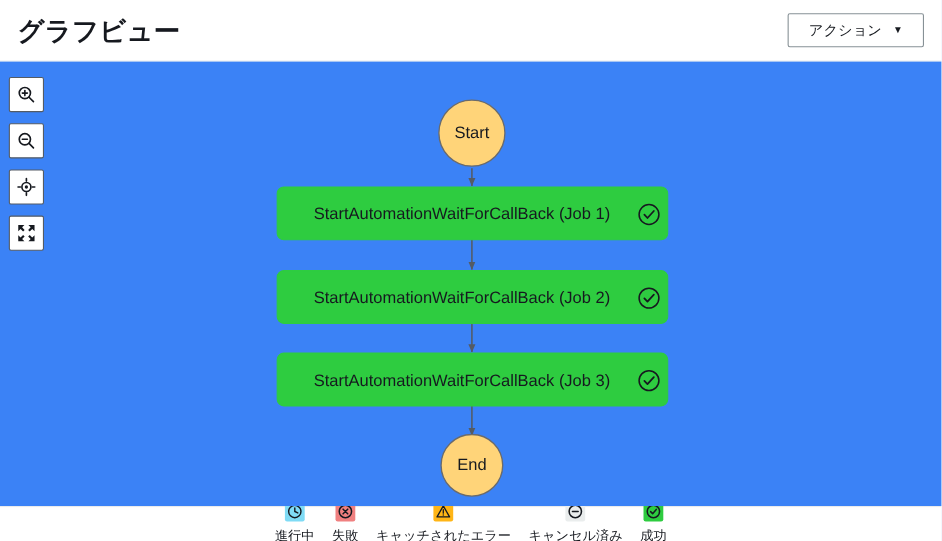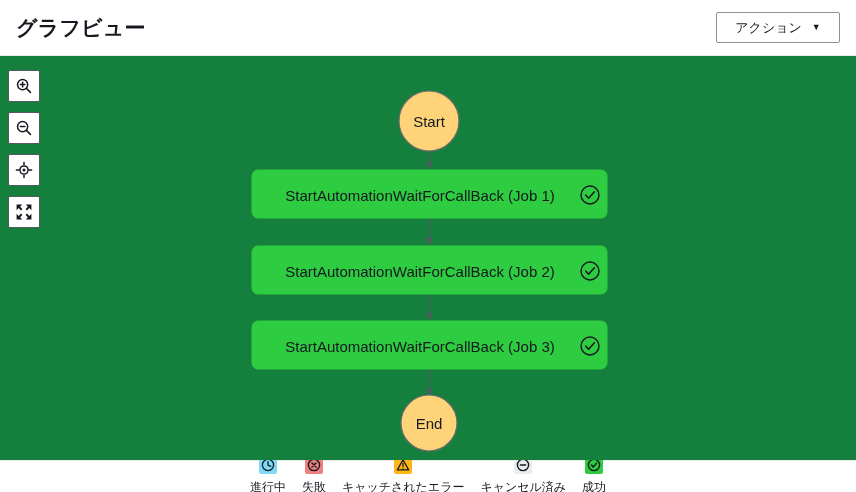--- a/index.html
+++ b/index.html
@@ -21,21 +21,21 @@
     position: relative;
     height: 56px;
     flex: 0 0 56px;
     background: #ffffff;
     border-bottom: 1px solid #e9ebed;
     display: flex;
     align-items: center;
     padding: 0 16px;
   }
   .page-title {
-    font-size: 21px;
+    font-size: 24px;
     font-weight: bold;
     color: #16191f;
     letter-spacing: 0.2px;
   }
   .header-spacer { flex: 1 1 auto; }
   .action-button {
     display: inline-flex;
     align-items: center;
     justify-content: center;
     gap: 10px;
@@ -50,21 +50,21 @@
     cursor: pointer;
     white-space: nowrap;
     text-align: right;
   }
   .action-button .caret { font-size: 9px; line-height: 1; color: #16191f; }
 
   
   .canvas {
     position: relative;
     flex: 1 1 auto;
-    background: #15803d;
+    background: #3b82f6;
     overflow: hidden;
   }
 
   
   .controls {
     position: absolute;
     left: 8px; top: 14px;
     display: flex; flex-direction: column;
     gap: 10px;
     z-index: 5;

